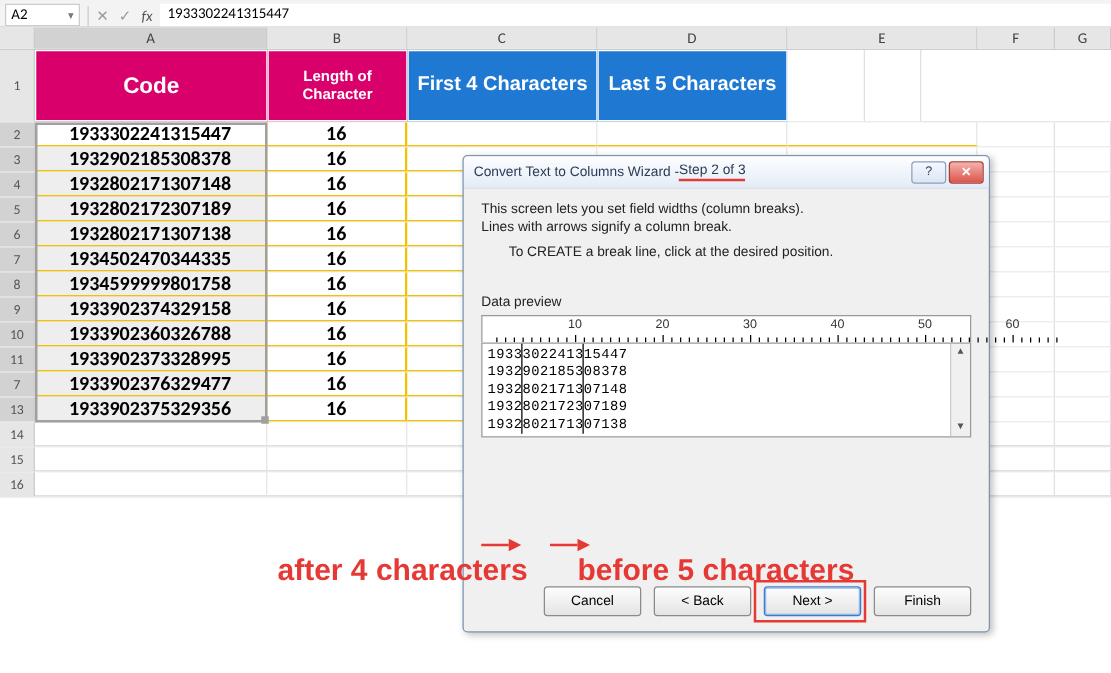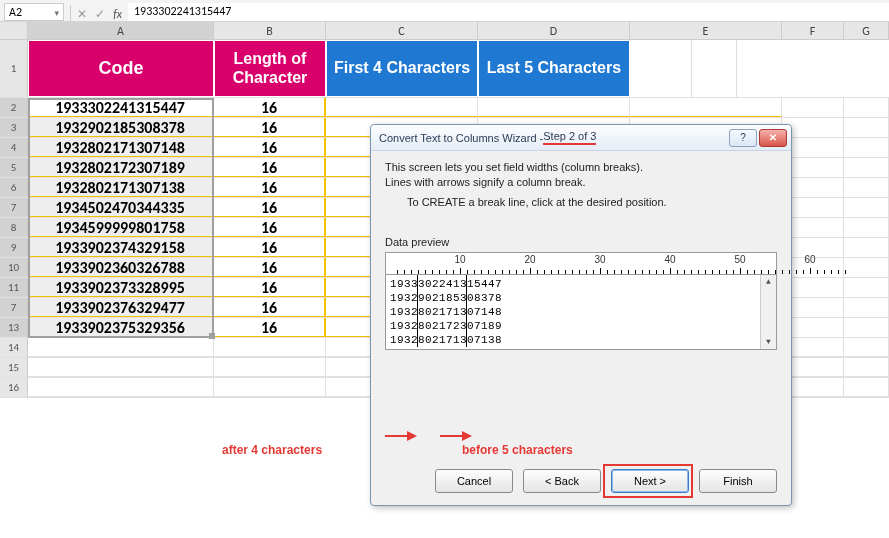--- a/index.html
+++ b/index.html
@@ -104,21 +104,21 @@
     font-size: 18px;
     justify-content: center;
     border: 1px solid #fff;
   }
   .hdr-len {
     width: 112px;
     background: #d9006c;
     color: #fff;
     font-family: "Segoe UI", Arial, sans-serif;
     font-weight: bold;
-    font-size: 16px;
+    font-size: 12px;
     text-align: center;
     justify-content: center;
     border: 1px solid #fff;
     line-height: 1.15;
   }
   .hdr-blue {
     background: #1f78d1;
     color: #fff;
     font-family: "Segoe UI", Arial, sans-serif;
     font-weight: bold;
@@ -324,21 +324,21 @@
     pointer-events: none;
   }
   .red-box.next { right: 98px; bottom: 7px; width: 90px; height: 34px; }
 
   
   .annot {
     position: absolute;
     color: #e53935;
     font-family: "Segoe UI", Arial, sans-serif;
     font-weight: bold;
-    font-size: 12px;
+    font-size: 24px;
   }
   .annot.after { top: 443px; left: 222px; }
   .annot.before { top: 443px; left: 462px; }
   .arrow-red {
     position: absolute;
     width: 0; height: 0;
   }
   .arrow-right {
     border-top: 5px solid transparent;
     border-bottom: 5px solid transparent;

